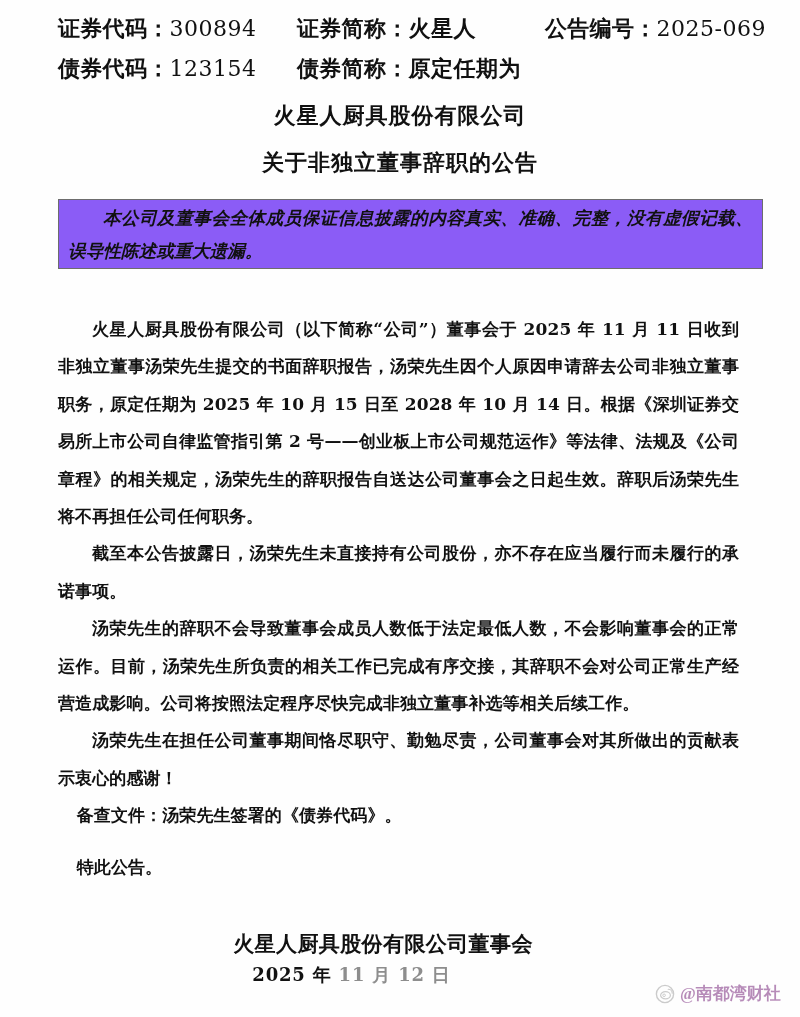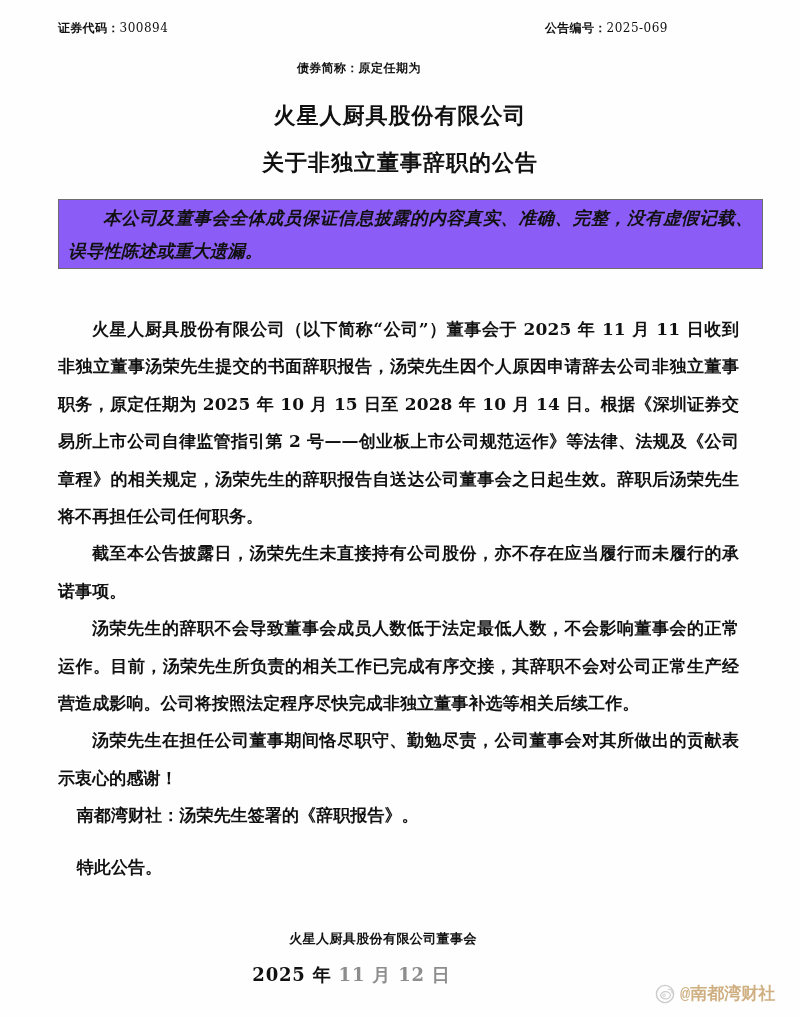--- a/index.html
+++ b/index.html
@@ -22,21 +22,21 @@
   
   .meta-rows {
     position: absolute;
     left: 0;
     top: 8px;
     width: 800px;
   }
   .meta-row {
     position: relative;
     height: 40px;
-    font-size: 12px;
+    font-size: 22px;
     line-height: 40px;
     white-space: nowrap;
   }
   .meta-cell {
     position: absolute;
     top: 0;
   }
   .meta-cell.c1 { left: 58px; }
   .meta-cell.c2 { left: 297px; }
   .meta-cell.c3 { left: 545px; }
@@ -100,21 +100,21 @@
   p.para.indent1 { text-indent: 1.1em; }
   p.para.spaced { margin-top: 14px; }
   .sig-company {
     position: absolute;
     top: 930px;
     left: 0;
     width: 800px;
     padding-right: 34px;
     box-sizing: border-box;
     text-align: center;
-    font-size: 13px;
+    font-size: 21px;
     font-weight: 700;
     letter-spacing: 0.4px;
   }
   .sig-date {
     position: absolute;
     top: 963px;
     left: 0;
     width: 737px;
     padding-right: 34px;
     box-sizing: border-box;
@@ -134,64 +134,70 @@
     align-items: center;
     gap: 5px;
     opacity: 0.5;
   }
   .watermark .wb-logo {
     width: 20px;
     height: 20px;
     flex: 0 0 20px;
   }
   .watermark .wm-text {
-    font-family: Liberation Mono, monospace;
+    font-family: Liberation Serif, serif;
     font-size: 17px;
     font-weight: 700;
-    color: #a16207;
+    color: #701a75;
     white-space: nowrap;
   }
 </style>
 </head>
 <body>
 
 <div id="page">
 
   <div class="meta-rows">
 
     <div class="meta-row">
       <span class="meta-cell c1">
         <span class="meta-label">证券代码：</span><span class="meta-value">300894</span>
       </span>
+      <span class="meta-cell c2">
+        <span class="meta-label">证券简称：</span><span class="meta-value cn">火星人</span>
+      </span>
       <span class="meta-cell c3">
         <span class="meta-label">公告编号：</span><span class="meta-value">2025-069</span>
       </span>
     </div>
 
     <div class="meta-row">
+      <span class="meta-cell c1">
+        <span class="meta-label">债券代码：</span><span class="meta-value">123154</span>
+      </span>
       <span class="meta-cell c2">
         <span class="meta-label">债券简称：</span><span class="meta-value cn">原定任期为</span>
       </span>
     </div>
 
   </div>
 
   <div class="doc-title l2">关于非独立董事辞职的公告</div>
   <div class="doc-title l1">火星人厨具股份有限公司</div>
 
   <div class="disclaimer-box">
     <div class="disclaimer-text">本公司及董事会全体成员保证信息披露的内容真实、准确、完整，没有虚假记载、误导性陈述或重大遗漏。</div>
   </div>
 
   <div class="body-block">
     <p class="para">火星人厨具股份有限公司（以下简称“公司”）董事会于 2025 年 11 月 11 日收到非独立董事汤荣先生提交的书面辞职报告，汤荣先生因个人原因申请辞去公司非独立董事职务，原定任期为 2025 年 10 月 15 日至 2028 年 10 月 14 日。根据《深圳证券交易所上市公司自律监管指引第 2 号——创业板上市公司规范运作》等法律、法规及《公司章程》的相关规定，汤荣先生的辞职报告自送达公司董事会之日起生效。辞职后汤荣先生将不再担任公司任何职务。</p>
     <p class="para">截至本公告披露日，汤荣先生未直接持有公司股份，亦不存在应当履行而未履行的承诺事项。</p>
     <p class="para">汤荣先生的辞职不会导致董事会成员人数低于法定最低人数，不会影响董事会的正常运作。目前，汤荣先生所负责的相关工作已完成有序交接，其辞职不会对公司正常生产经营造成影响。公司将按照法定程序尽快完成非独立董事补选等相关后续工作。</p>
     <p class="para">汤荣先生在担任公司董事期间恪尽职守、勤勉尽责，公司董事会对其所做出的贡献表示衷心的感谢！</p>
-    <p class="para indent1">南都湾财社：汤荣先生签署的《辞职报告》。</p>
+    <p class="para indent1">备查文件：汤荣先生签署的《债券代码》。</p>
     <p class="para indent1 spaced">特此公告。</p>
   </div>
 
   <div class="sig-company">火星人厨具股份有限公司董事会</div>
   <div class="sig-date">
     <span>2025 年 </span><span class="faded">11 月 </span><span class="faded">12 日</span>
   </div>
 
   <div class="watermark">
     <span class="wb-logo">

